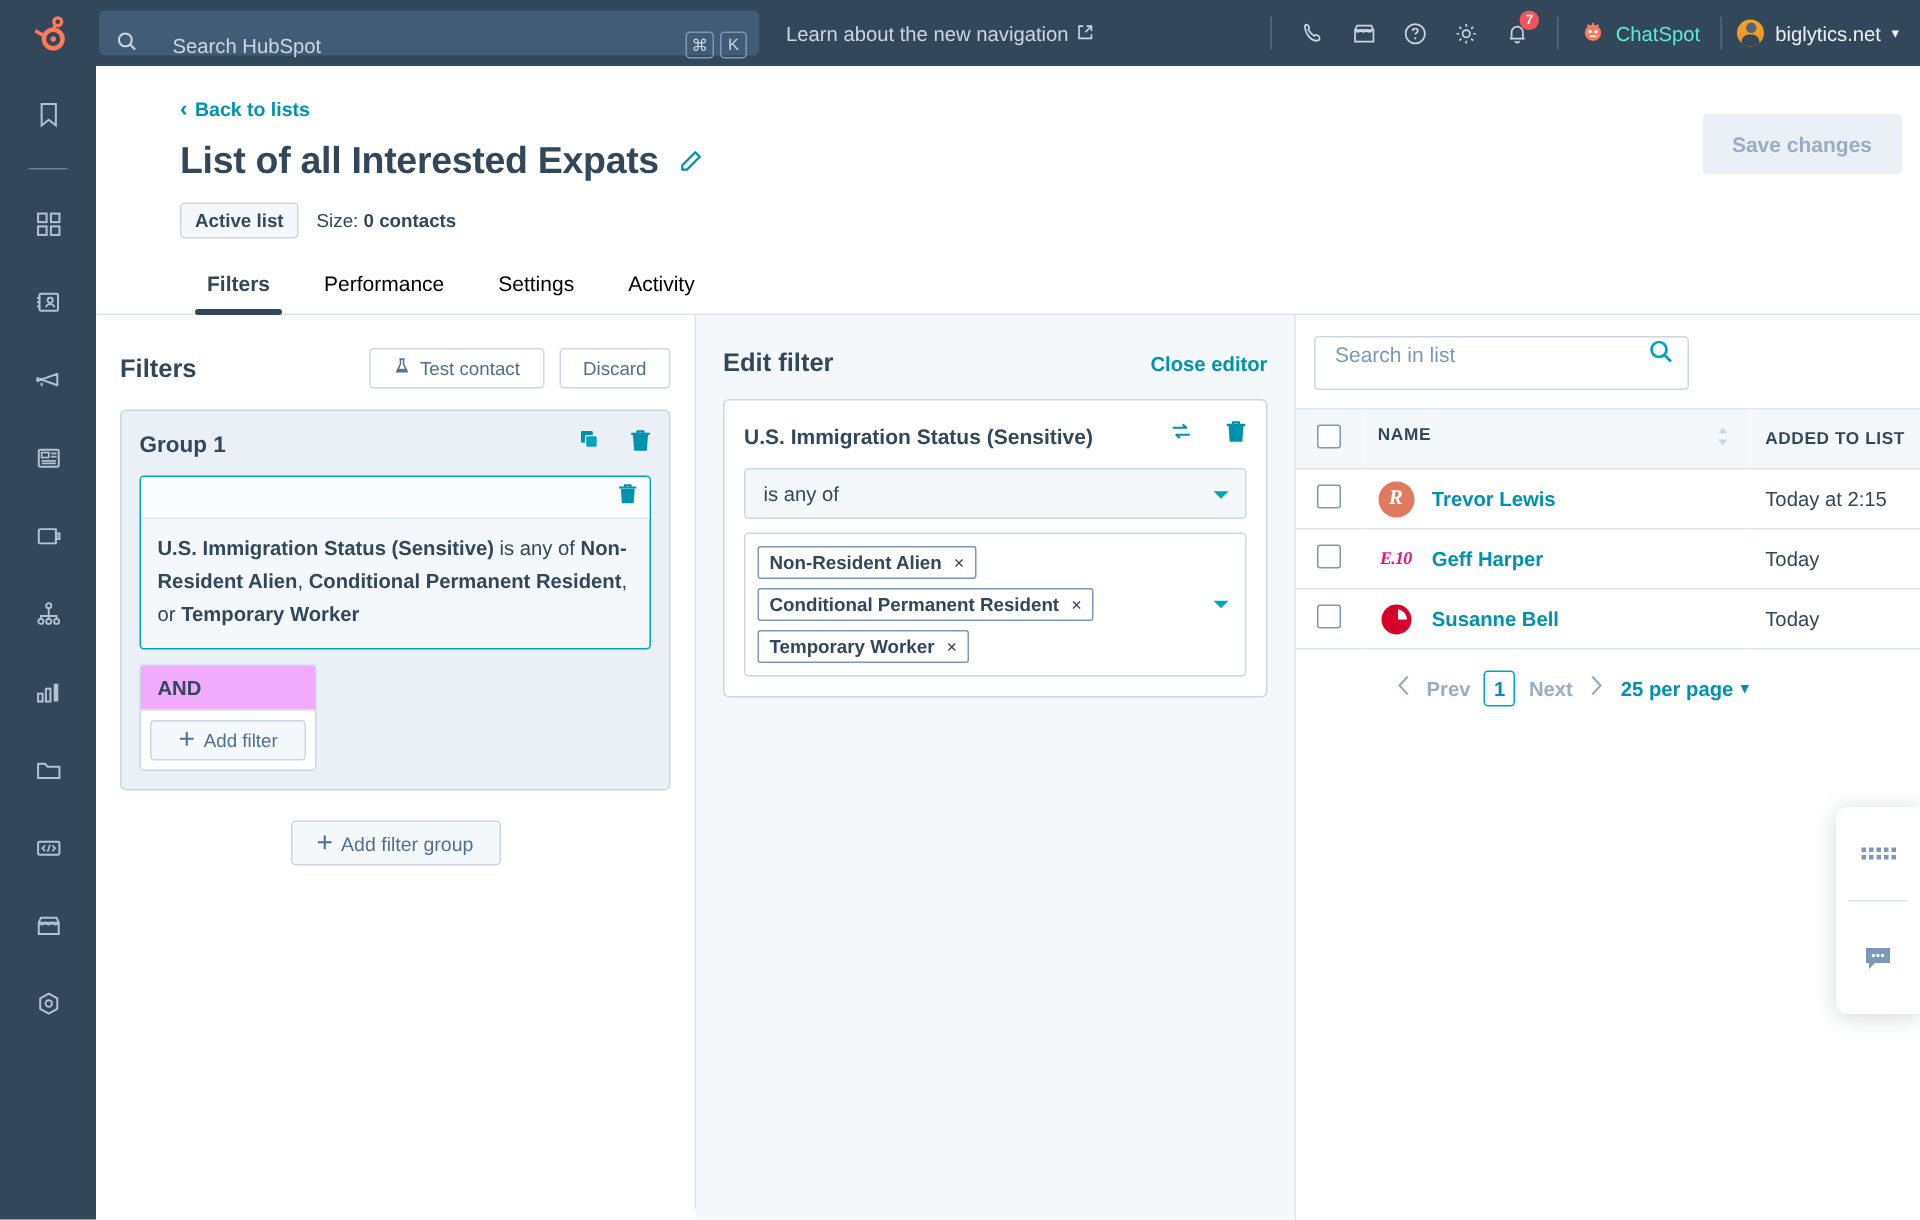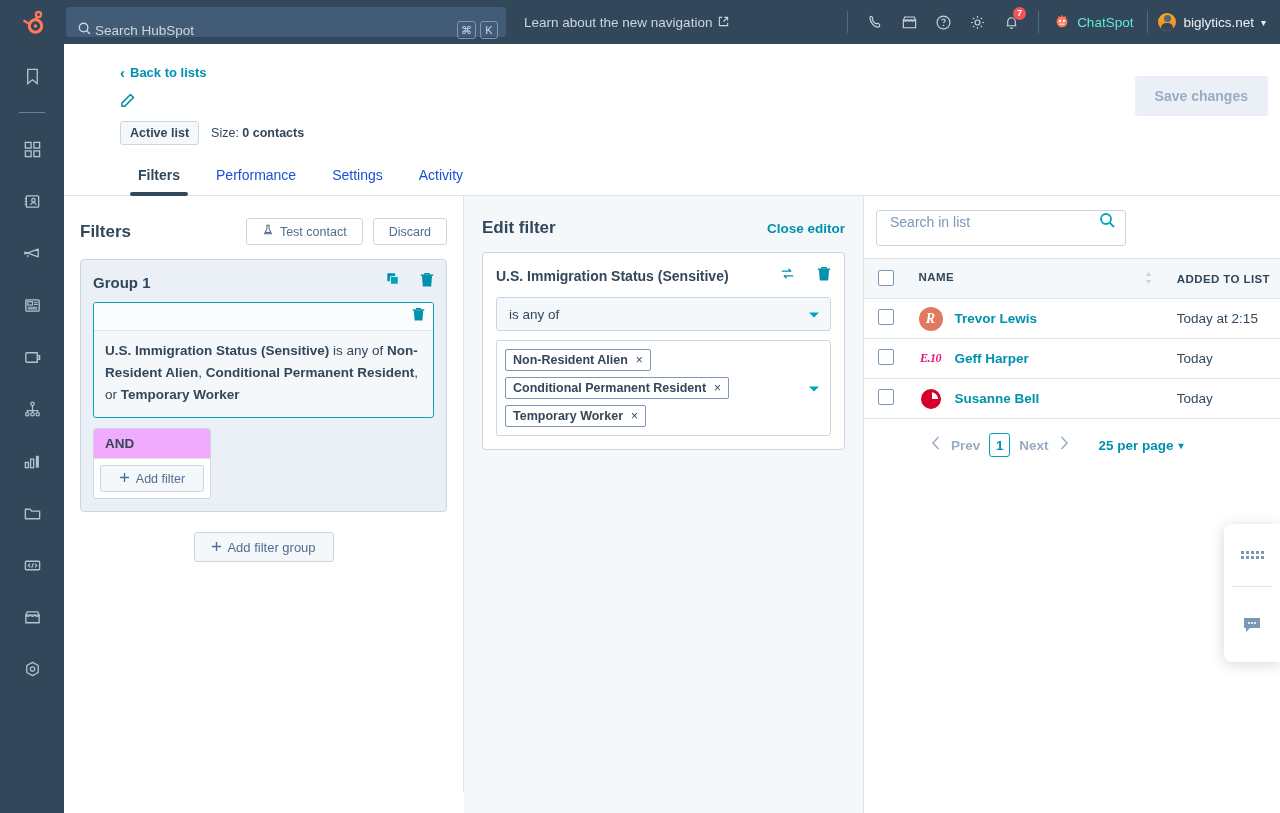--- a/index.html
+++ b/index.html
@@ -13,21 +13,21 @@
   
   .topnav {
     position: absolute; top: 0; left: 0; width: 1280px; height: 44px;
     background: #33475b; display: flex; align-items: center; z-index: 40;
   }
   .hs-logo { width: 64px; height: 44px; display: flex; align-items: center; justify-content: center; }
   .hs-logo svg { display: block; }
 
   .gsearch {
     width: 440px; height: 30px; background: #425b76; border-radius: 4px;
-    display: flex; align-items: center; padding: 16px 8px 0 12px; gap: 4px;
+    display: flex; align-items: center; padding: 16px 8px 0 12px; gap: 24px;
     margin-left: 2px;
   }
   .gsearch .ph { color: #cbd6e2; font-size: 13.5px; flex: 1; }
   .kbd-wrap { display: flex; gap: 4px; }
   .kbd {
     min-width: 18px; height: 18px; border: 1px solid #7c98b6; border-radius: 3px;
     color: #cbd6e2; font-size: 11px; display: flex; align-items: center;
     justify-content: center; padding: 0 3px;
   }
 
@@ -103,21 +103,21 @@
     font-weight: 700; display: flex; align-items: center; gap: 8px; cursor: pointer;
   }
   .btn-save {
     border: none; background: #eaf0f6; color: #99acc2; border-radius: 3px;
     height: 40px; padding: 0 20px; font-size: 14px; font-weight: 700;
     display: flex; align-items: center; cursor: default;
   }
 
   .tabs { display: flex; gap: 0; padding: 0 0 0 56px; margin-top: 22px; }
   .tab {
-    font-size: 14px; color: #1d4ed8; padding: 0 18px 12px 18px;
+    font-size: 14px; color: #000000; padding: 0 18px 12px 18px;
     position: relative; cursor: pointer;
   }
   .tab.active { color: #33475b; font-weight: 700; }
   .tab.active::after {
     content: ""; position: absolute; left: 10px; right: 10px; bottom: -1px;
     height: 4px; background: #33475b; border-radius: 2px;
   }
   .tabline { height: 1px; background: #dfe3eb; width: 1216px; }
 
   .cols { display: flex; height: 596px; }
@@ -254,21 +254,21 @@
   }
 
   .pager { display: flex; align-items: center; gap: 9px; padding: 14px 0 0 66px; }
   .pgc { color: #99acc2; }
   .pgtxt { color: #99acc2; font-size: 13.5px; font-weight: 700; }
   .pgnum {
     border: 1px solid #00a4bd; border-radius: 3px; color: #0091ae; font-weight: 700;
     font-size: 13.5px; width: 21px; height: 24px; display: flex;
     align-items: center; justify-content: center; cursor: pointer;
   }
-  .perpage { color: #0091ae; font-size: 13.5px; font-weight: 700; display: flex; align-items: center; gap: 5px; cursor: pointer; margin-left: 20px; }
+  .perpage { color: #0091ae; font-size: 13.5px; font-weight: 700; display: flex; align-items: center; gap: 5px; cursor: pointer; margin-left: 2px; }
 
   
   .floatw {
     position: absolute; right: 0; top: 328px; width: 56px; height: 138px;
     background: #fff; border-radius: 8px 0 0 8px;
     box-shadow: 0 2px 14px rgba(51,71,91,0.22); z-index: 25;
     display: flex; flex-direction: column; align-items: center;
   }
   .fw-handle { height: 62px; display: flex; align-items: center; justify-content: center; }
   .fw-sep { width: 40px; height: 1px; background: #dfe3eb; }
@@ -463,20 +463,21 @@
 
 <div class="page">
 
   <div class="hdr">
     <div class="backlink">
       <span style="font-size:15px">‹</span>
       <span>Back to lists</span>
     </div>
 
     <div class="titlerow">
+      <div class="ptitle">List of all Interested Expats</div>
       <span class="pencil">
         <svg width="15" height="15" viewBox="0 0 16 16">
             <path d="M11.2 1.6l3.2 3.2L5.2 14H2v-3.2z" fill="none" stroke="#0091ae" stroke-width="1.6" stroke-linejoin="round"></path>
           </svg>
       </span>
     </div>
 
     <div class="metarow">
       <span class="pill">Active list</span>
       <span class="sizetxt">

